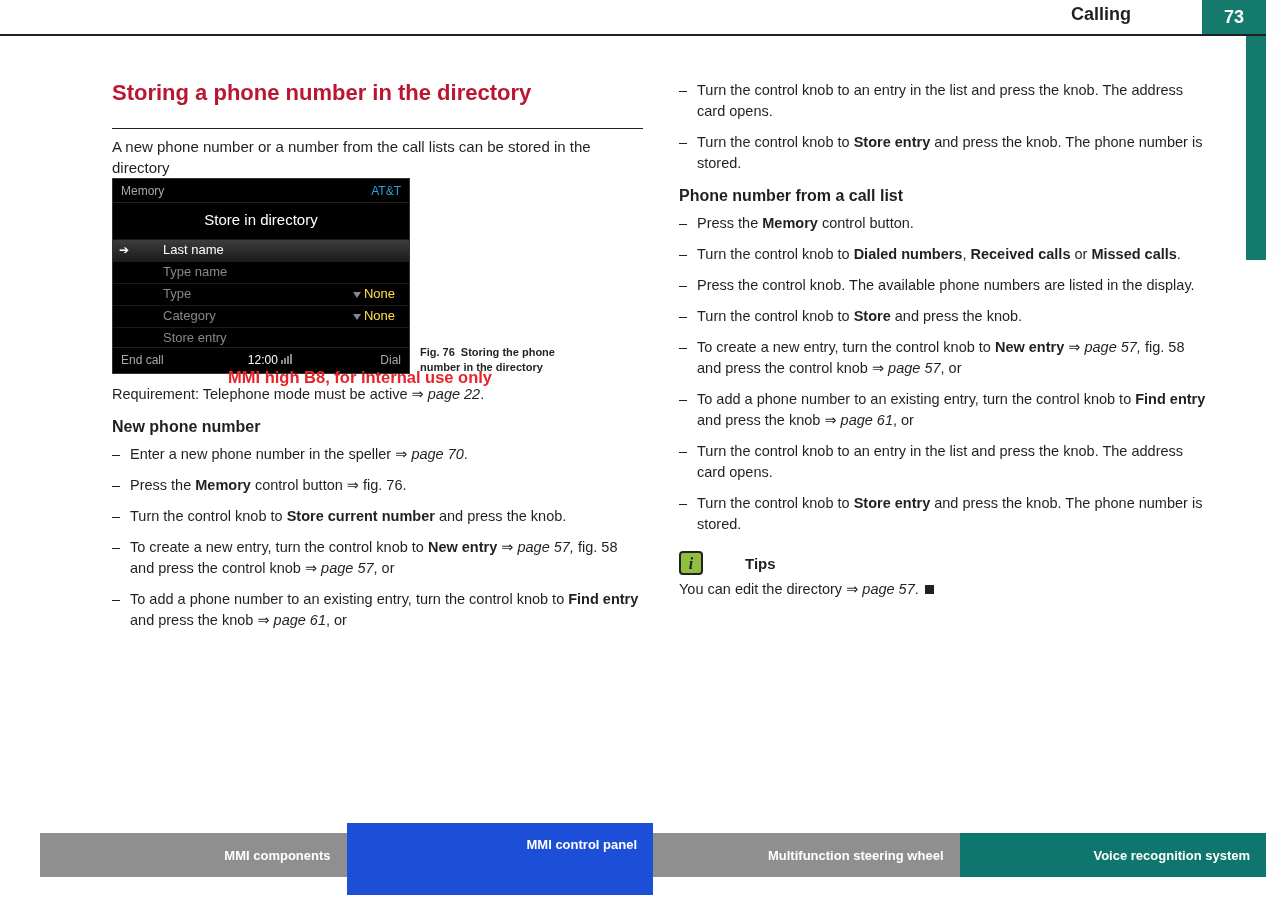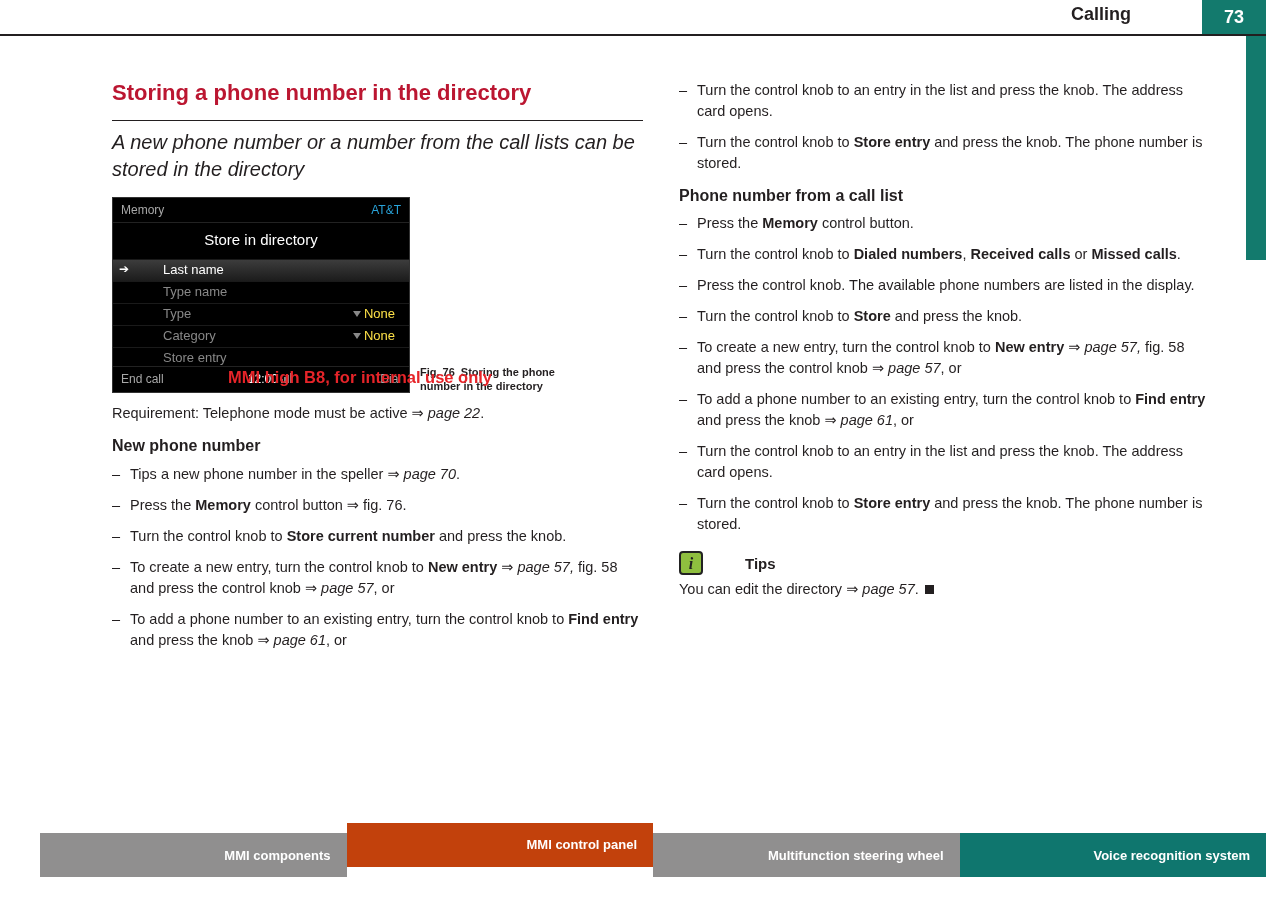--- a/index.html
+++ b/index.html
@@ -70,27 +70,25 @@
     font-size: 11px;
     color: #231f20;
     margin-bottom: 2px;
   }
   .sect-title {
     color: #bb1631;
     font-size: 22px;
     font-weight: bold;
     line-height: 1.2;
     border-bottom: 1px solid #231f20;
-    padding-bottom: 14px;
+    padding-bottom: 22px;
     margin-bottom: 8px;
   }
   .intro {
-    font-style: italic;
-    font-size: 20px;
-    margin-bottom: 14px;
+    font-size: 15px;
     line-height: 1.35;
   }
   .fig-wrap {
     display: flex;
     align-items: flex-end;
     gap: 10px;
     margin-bottom: 10px;
   }
   .mmi-screen {
     width: 298px;
@@ -257,21 +255,21 @@
     flex: 1;
     display: flex;
     align-items: center;
     justify-content: flex-end;
     padding: 0 16px;
     font-size: 13px;
     font-weight: bold;
     color: #fff;
   }
   .footer .t1 { background: #908f8f; }
-  .footer .t2 { background: #c2410c; height: 44px; margin-top: -10px; padding-top: 0; align-items: flex-start; }
+  .footer .t2 { background: #1d4ed8; height: 72px; margin-top: -10px; padding-top: 0; align-items: flex-start; }
   .footer .t2 span { margin-top: 14px; }
   .footer .t3 { background: #908f8f; }
   .footer .t4 { background: #0f766e; }
 </style>
 </head>
 <body>
 
 <div class="topbar">
   <div class="top-title">Calling</div>
   <div class="page-num-box">73</div>
@@ -342,21 +340,21 @@
       </div>
     </div>
 
     <div class="para">
       <span>Requirement: Telephone mode must be active </span><span class="arrow-double">⇒</span> <span class="it">page 22</span><span>.</span>
     </div>
 
     <div class="subh">New phone number</div>
     <ul class="steps">
       <li>
-        <span>Tips a new phone number in the speller </span><span class="arrow-double">⇒</span> <span class="it">page 70</span><span>.</span>
+        <span>Enter a new phone number in the speller </span><span class="arrow-double">⇒</span> <span class="it">page 70</span><span>.</span>
       </li>
       <li>
         <span>Press the </span><span class="b">Memory</span><span> control button </span><span class="arrow-double">⇒</span> <span>fig. 76</span><span>.</span>
       </li>
       <li>
         <span>Turn the control knob to </span><span class="b">Store current number</span><span> and press the knob.</span>
       </li>
       <li>
         <span>To create a new entry, turn the control knob to </span><span class="b">New entry</span>
         <span class="arrow-double">⇒</span> <span class="it">page 57,</span><span> fig. 58 and press the control knob </span><span class="arrow-double">⇒</span> <span class="it">page 57</span><span>, or</span>

